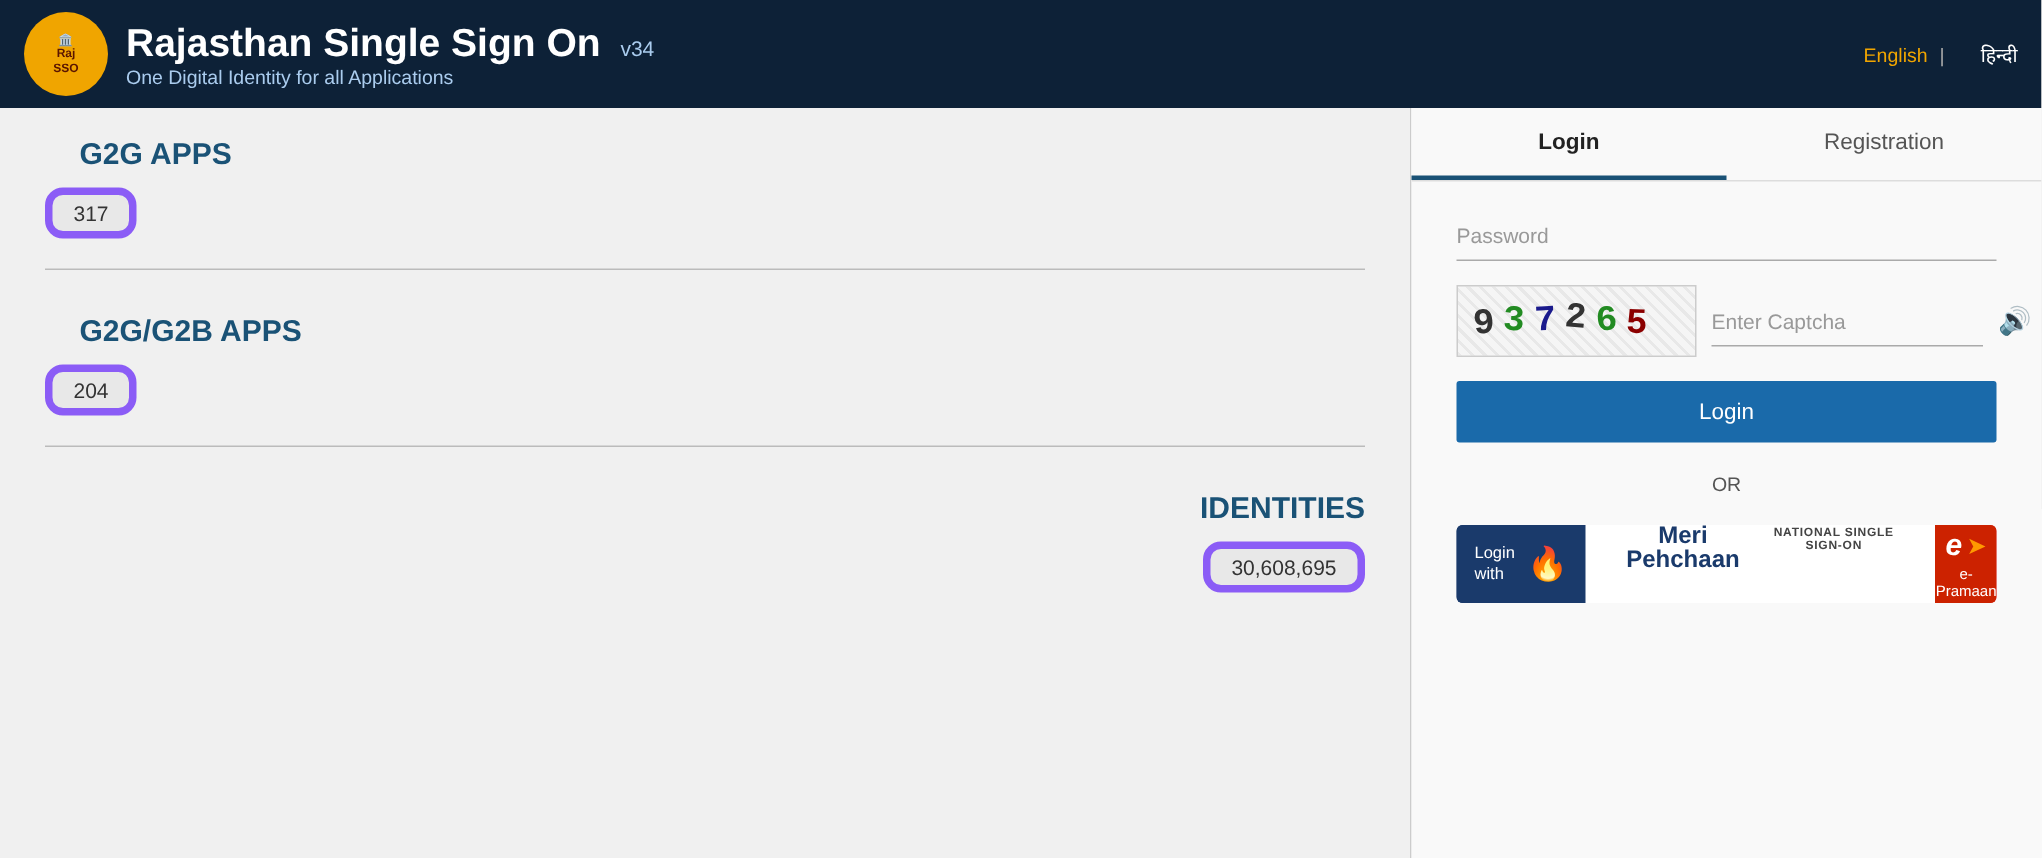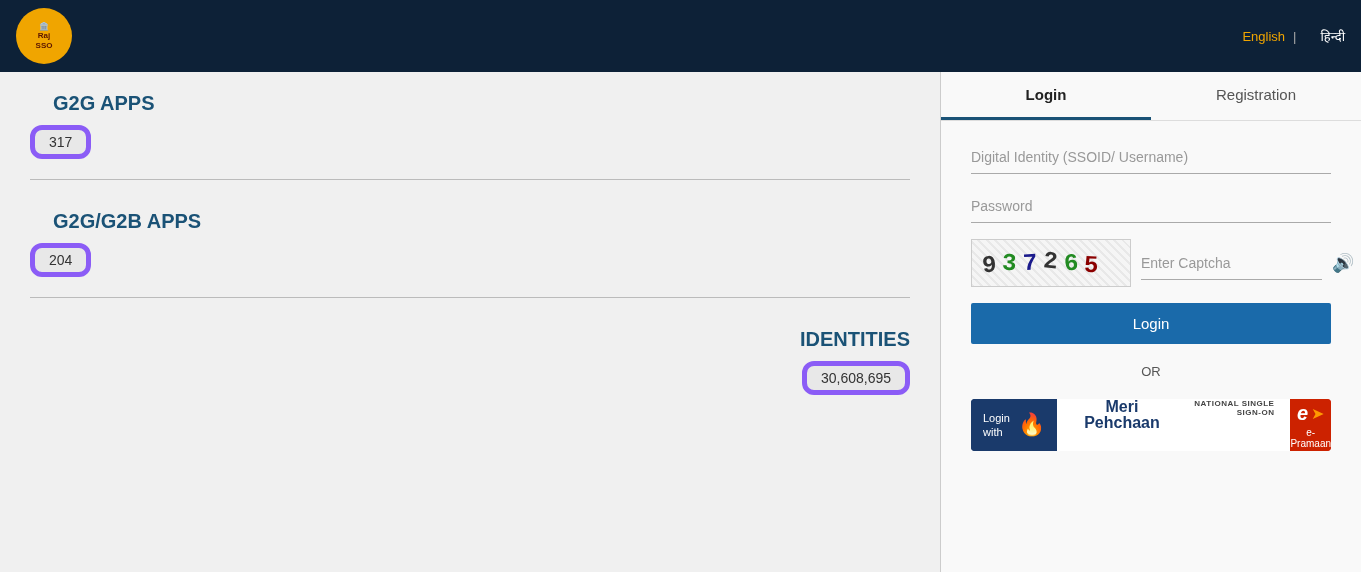--- a/index.html
+++ b/index.html
@@ -294,21 +294,20 @@
     .pehchaan-name {
       font-size: 16px;
       font-weight: bold;
       color: #1a3a6b;
       line-height: 1;
     }
     .pehchaan-subtitle {
       font-size: 8px;
       color: #444444;
       letter-spacing: 0.5px;
-      text-align: right;
     }
     .pehchaan-right {
       background: #cc2200;
       flex: 1;
       height: 100%;
       display: flex;
       align-items: center;
       justify-content: center;
     }
     .epramaan-logo {
@@ -337,20 +336,27 @@
     .right-panel::-webkit-scrollbar { width: 6px; }
     .right-panel::-webkit-scrollbar-thumb { background: #cccccc; }
   </style>
 </head>
 <body>
 
 <div class="header">
   <div class="header-left">
     <div class="logo-circle">
       <div class="logo-inner">🏛️<br>Raj<br>SSO</div>
+    </div>
+    <div class="header-text">
+      <div class="header-title">
+        <span>Rajasthan Single Sign On</span>
+        <span class="version">v34</span>
+      </div>
+      <div class="header-subtitle">One Digital Identity for all Applications</div>
     </div>
   </div>
   <div class="header-right">
     <a class="lang-english">English</a>
     <span class="lang-sep">|</span>
     <a class="lang-hindi">हिन्दी</a>
   </div>
 </div>
 
 <div class="main">
@@ -376,21 +382,20 @@
       <div class="tab active">
         <span>Login</span>
       </div>
       <div class="tab">
         <span>Registration</span>
       </div>
     </div>
 
     <div class="login-form">
 
-      <input class="form-input" type="text" placeholder="Digital Identity (SSOID/ Username)" style="">
 
       <input class="form-input" type="password" placeholder="Password" style="">
 
       <div class="captcha-row">
         <div class="captcha-box">
           <span class="captcha-char c1">9</span>
           <span class="captcha-char c2">3</span>
           <span class="captcha-char c3">7</span>
           <span class="captcha-char c4">2</span>
           <span class="captcha-char c5">6</span>

